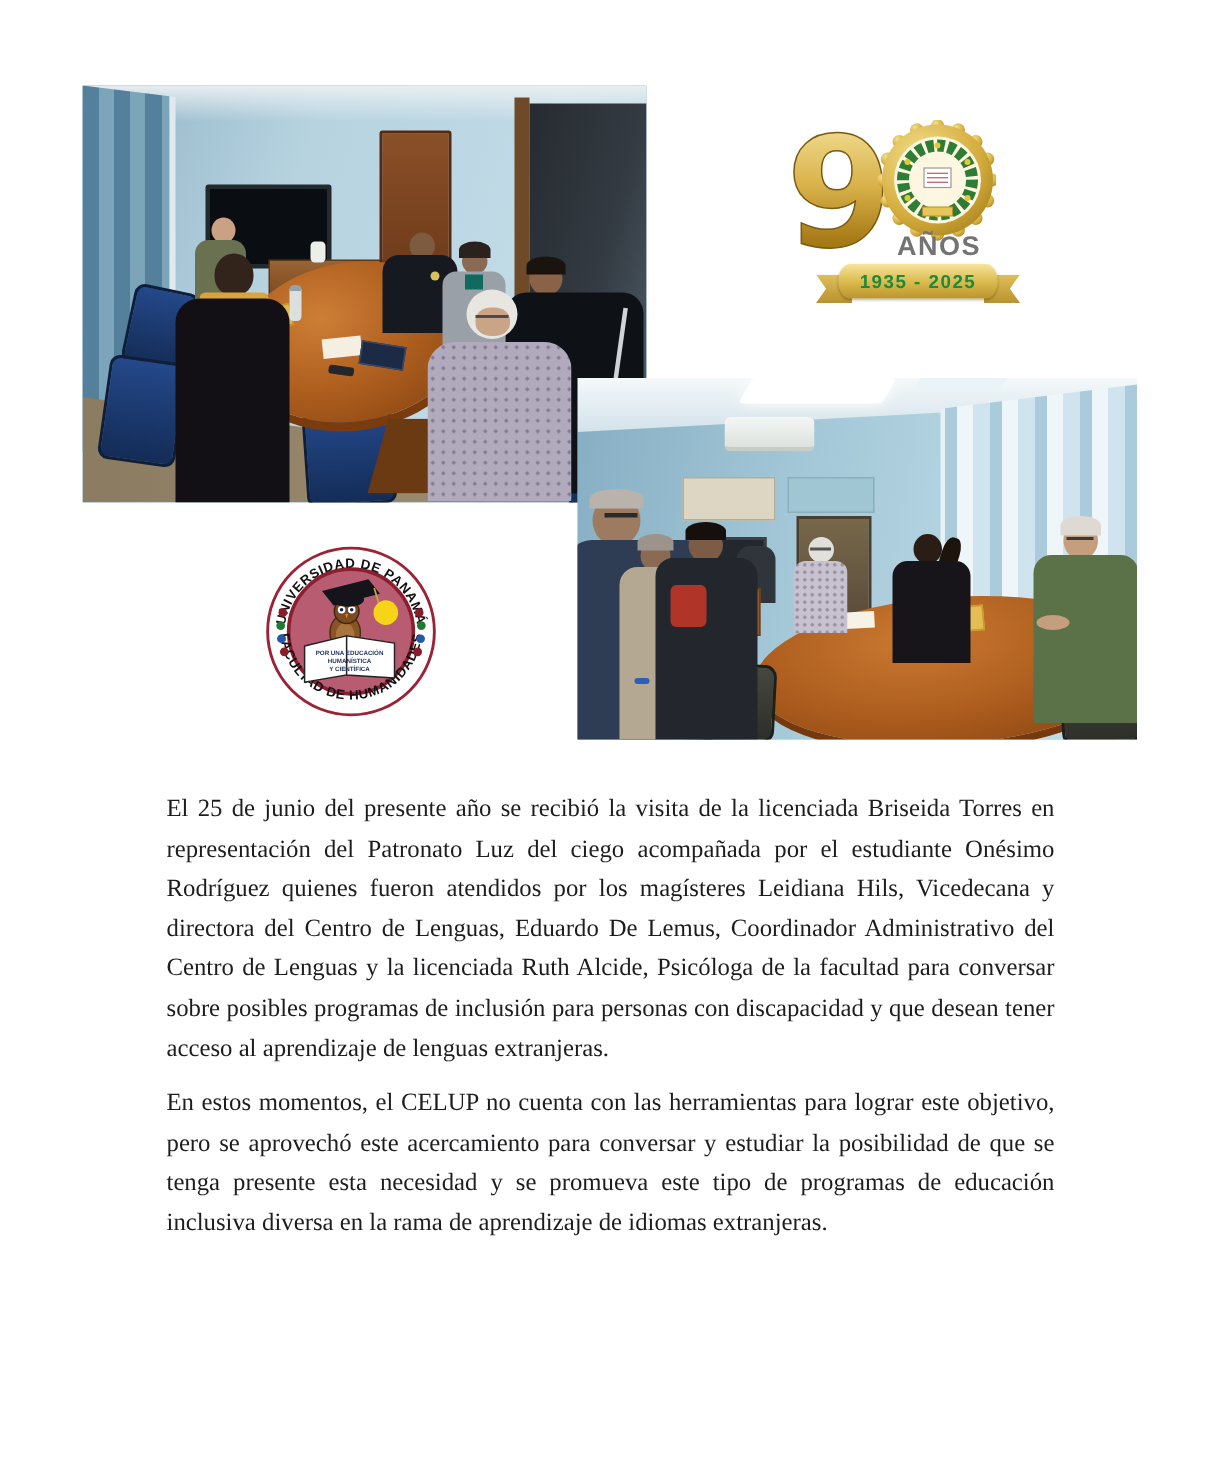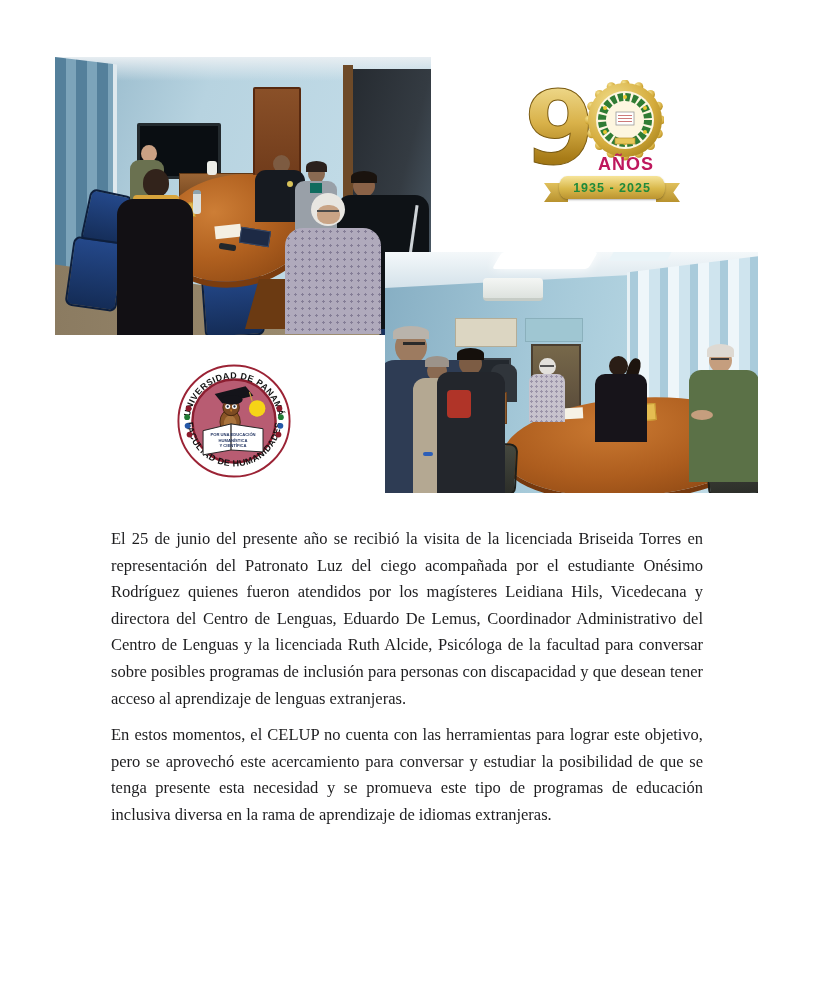--- a/index.html
+++ b/index.html
@@ -6,21 +6,21 @@
   .page{position:relative;width:813px;height:985px;background:#ffffff;overflow:hidden;
         font-family:"Liberation Sans",sans-serif;}
   .a{position:absolute;}
   .photo{position:absolute;overflow:hidden;background:#9fc0d2;}
   .photo1{left:55px;top:57px;width:376px;height:278px;z-index:1;}
   .photo2{left:385px;top:252px;width:373px;height:241px;z-index:2;}
   .chair{background:linear-gradient(180deg,#24488a,#142c56);border:2px solid #0e1f3c;border-radius:7px;}
   .gchair{background:linear-gradient(180deg,#45483f,#2c2e29);border:2px solid #1d1f1b;border-radius:8px;}
   .head{border-radius:50%;}
   .logo90{position:absolute;left:528px;top:80px;width:136px;height:122px;}
-  .anos{position:absolute;right:10px;top:74px;font-weight:bold;font-size:18px;letter-spacing:1px;color:#be185d;}
+  .anos{position:absolute;right:10px;top:74px;font-weight:bold;font-size:18px;letter-spacing:1px;color:#737373;}
   .ribbon{position:absolute;left:16px;top:96px;width:136px;height:26px;}
   .ribbon-band{position:absolute;left:15px;right:15px;top:0;height:23px;
      background:linear-gradient(180deg,#f6e49a,#d9b84a 55%,#bb9430);
      border-radius:8px/11px;display:flex;align-items:center;justify-content:center;
      box-shadow:0 1px 2px rgba(0,0,0,.3);}
   .ribbon-tail{position:absolute;top:7px;width:24px;height:19px;background:linear-gradient(180deg,#e0c05c,#b8922e);}
   .tail-l{left:0;clip-path:polygon(100% 0,100% 100%,0 100%,28% 50%,0 0);}
   .tail-r{right:0;clip-path:polygon(0 0,0 100%,100% 100%,72% 50%,100% 0);}
   .years{font-weight:bold;font-size:12.5px;color:#1f8a3b;letter-spacing:1px;}
   .seal{position:absolute;left:176px;top:363px;width:116px;height:116px;}

